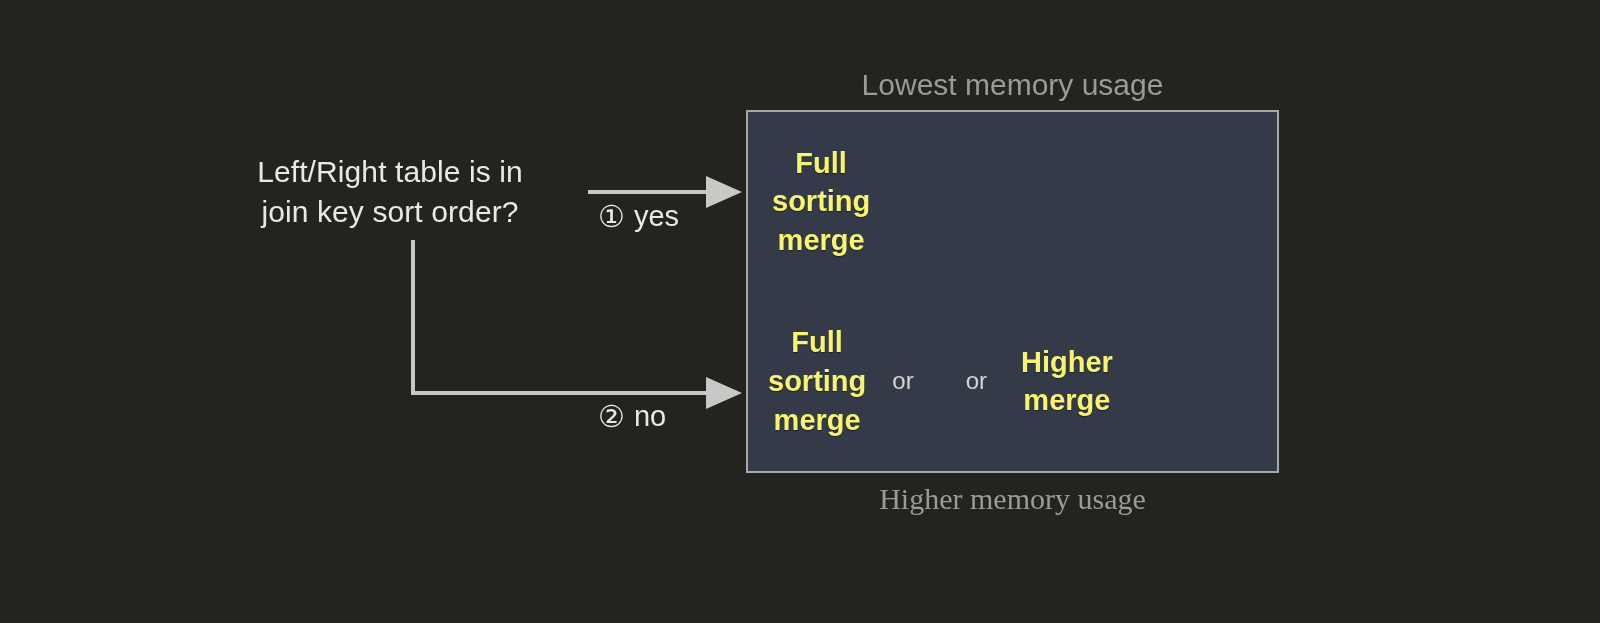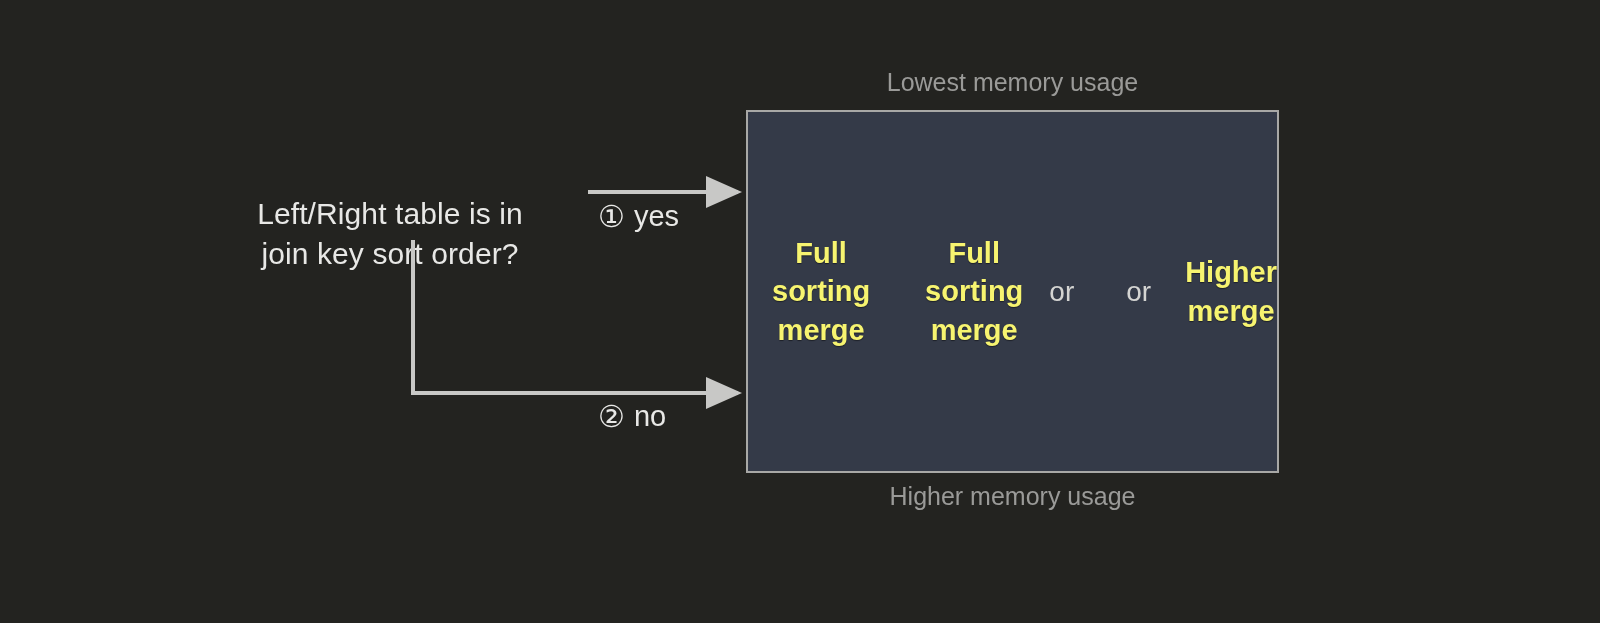--- a/index.html
+++ b/index.html
@@ -26,21 +26,20 @@
     position: absolute;
     left: 200px;
     top: 152px;
     width: 380px;
     text-align: center;
     color: #e8e8e6;
     font-size: 30px;
     line-height: 1.33;
     letter-spacing: 0.1px;
     white-space: pre-line;
-    margin-top: 42px;
   }
 
   
   #connectors {
     position: absolute;
     left: 0;
     top: 0;
     width: 1600px;
     height: 623px;
     pointer-events: none;
@@ -67,21 +66,21 @@
   #panel {
     position: absolute;
     left: 746px;
     top: 110px;
     width: 533px;
     height: 363px;
     box-sizing: border-box;
     background: #343a48;
     border: 2px solid #a8a8a6;
     display: flex;
-    flex-direction: row;
+    flex-direction: column;
   }
 
   .panel-row {
     flex: 1 1 0;
     display: flex;
     align-items: center;
     padding-left: 12px;
   }
 
   .option {
@@ -89,40 +88,40 @@
     font-weight: bold;
     font-size: 29px;
     line-height: 1.33;
     text-align: center;
     white-space: pre-line;
     text-shadow: 0 1px 1px rgba(0,0,0,0.45);
   }
 
   .or-sep {
     color: #d4d4d2;
-    font-size: 28px;
+    font-size: 24px;
     margin: 8px 26px;
     white-space: nowrap;
   }
 
   #row-sorted .option { margin-left: 12px; }
   #row-unsorted .option { margin-left: 8px; }
 
   
   .caption {
     position: absolute;
     width: 533px;
     left: 746px;
     text-align: center;
     color: #9a9a98;
-    font-size: 25px;
+    font-size: 30px;
     white-space: nowrap;
   }
   #caption-top    { top: 68px; }
-  #caption-bottom { top: 482px; }
+  #caption-bottom { top: 482px; font-family: Liberation Serif, serif; }
 </style>
 </head>
 <body>
 
 <div id="diagram">
 
   <div class="question">Left/Right table is in
 join key sort order?</div>
 
   <svg id="connectors" viewBox="0 0 1600 623" width="1600" height="623" aria-hidden="true">

